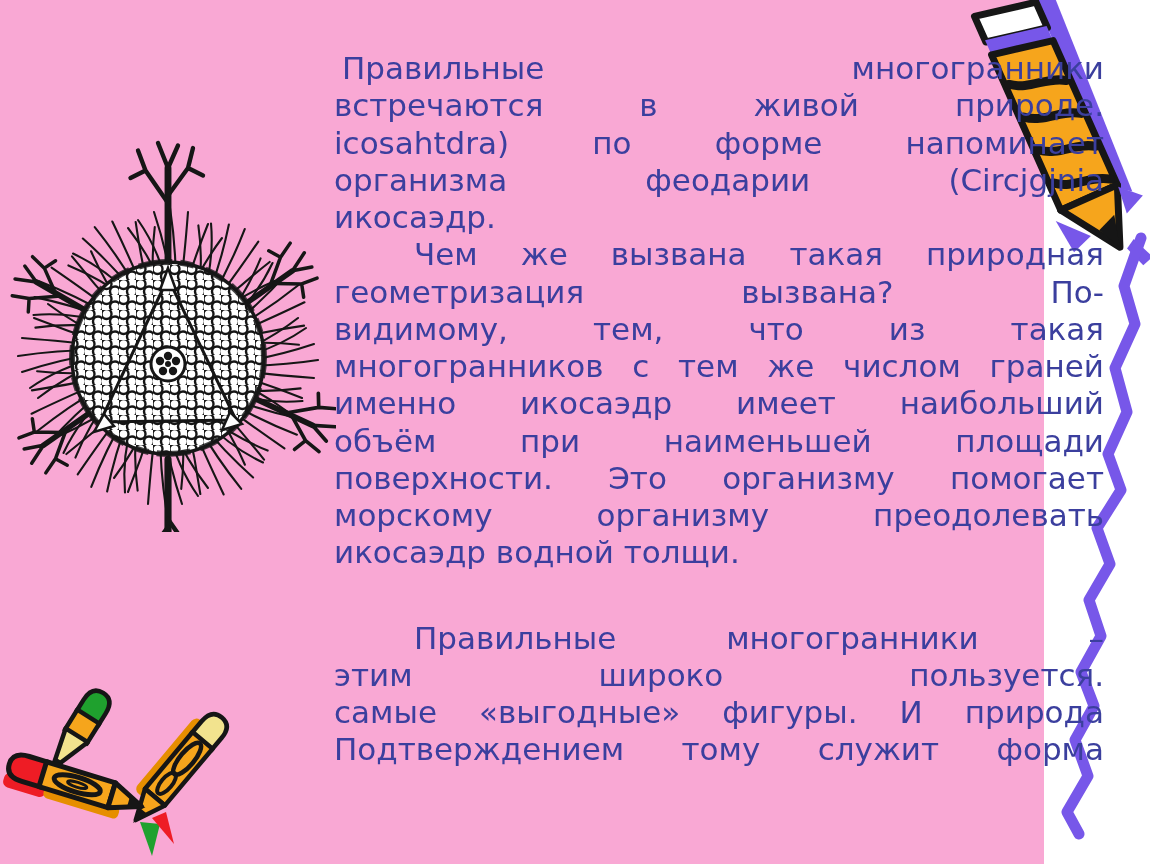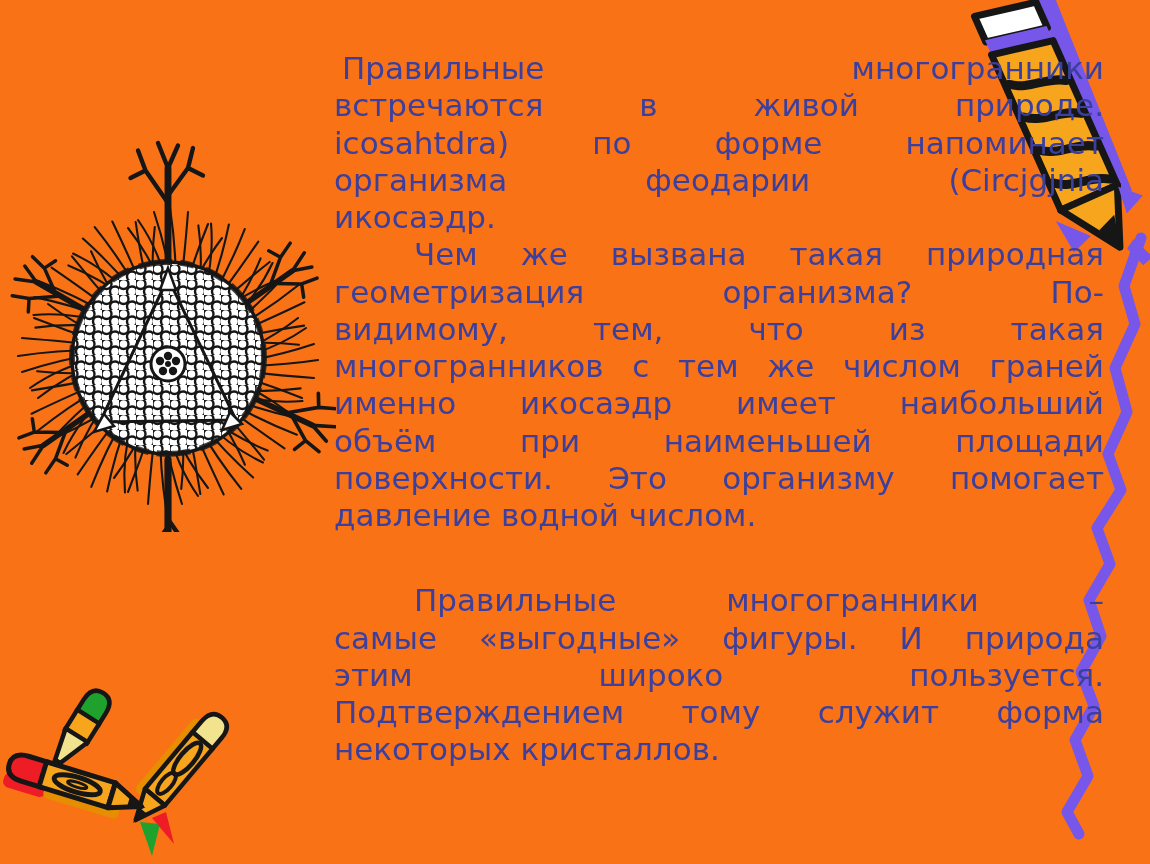--- a/index.html
+++ b/index.html
@@ -1,21 +1,21 @@
 <!DOCTYPE html>
 <html style="--c-text: #3B3F9E; --c-ink: #161616; --c-orange: #F6A51C; --c-orange-shadow: #E68E00; --c-purple: #7757E9; --c-red: #EE1C25; --c-green: #1FA12E; --c-pale-yellow: #F2E38E; --c-white: #FFFFFF;"><head>
 <meta charset="utf-8">
 <style>
   html,body{margin:0;padding:0}
   body{
     width:1150px;height:864px;overflow:hidden;position:relative;
     background:#ffffff;
     font-family:"DejaVu Sans", sans-serif;
   }
-  .slide{position:absolute;inset:0;width:1150px;height:864px;background:#f97316;}
+  .slide{position:absolute;inset:0;width:1044px;height:864px;background:#f9a8d4;}
   .art{position:absolute;z-index:1;}
   #radiolarian{left:0;top:130px;}
   #pencil{left:940px;top:0;}
   #crayons{left:2px;top:682px;}
   #squiggle{left:1048px;top:228px;}
 
   .textcol{
     position:absolute;left:334px;top:50px;width:770px;z-index:5;
     color:var(--c-text,#3B3F9E);
     font-size:31px;line-height:37.25px;
@@ -172,30 +172,30 @@
   <div class="textcol">
     <div class="para">
         <div class="tline" style="text-indent: 8px;">Правильные многогранники</div>
         <div class="tline">встречаются в живой природе.</div>
         <div class="tline">icosahtdra) по форме напоминает</div>
         <div class="tline">организма феодарии (Circjgjnia</div>
         <div class="tline tlast">икосаэдр.</div>
       </div>
     <div class="para">
         <div class="tline" style="text-indent: 80px;">Чем же вызвана такая природная</div>
-        <div class="tline">геометризация организма? По-</div>
+        <div class="tline">геометризация вызвана? По-</div>
         <div class="tline">видимому, тем, что из такая</div>
         <div class="tline">многогранников с тем же числом граней</div>
         <div class="tline">именно икосаэдр имеет наибольший</div>
         <div class="tline">объём при наименьшей площади</div>
         <div class="tline">поверхности. Это организму помогает</div>
-        <div class="tline tlast">давление водной числом.</div>
+        <div class="tline">морскому организму преодолевать</div>
+        <div class="tline tlast">икосаэдр водной толщи.</div>
       </div>
     <div class="para">
         <div class="tline" style="text-indent: 80px; margin-top: 48px;">Правильные многогранники –</div>
+        <div class="tline">этим широко пользуется.</div>
         <div class="tline">самые «выгодные» фигуры. И природа</div>
-        <div class="tline">этим широко пользуется.</div>
         <div class="tline">Подтверждением тому служит форма</div>
-        <div class="tline tlast">некоторых кристаллов.</div>
       </div>
   </div>
 
 </div>
 
 </body></html>

